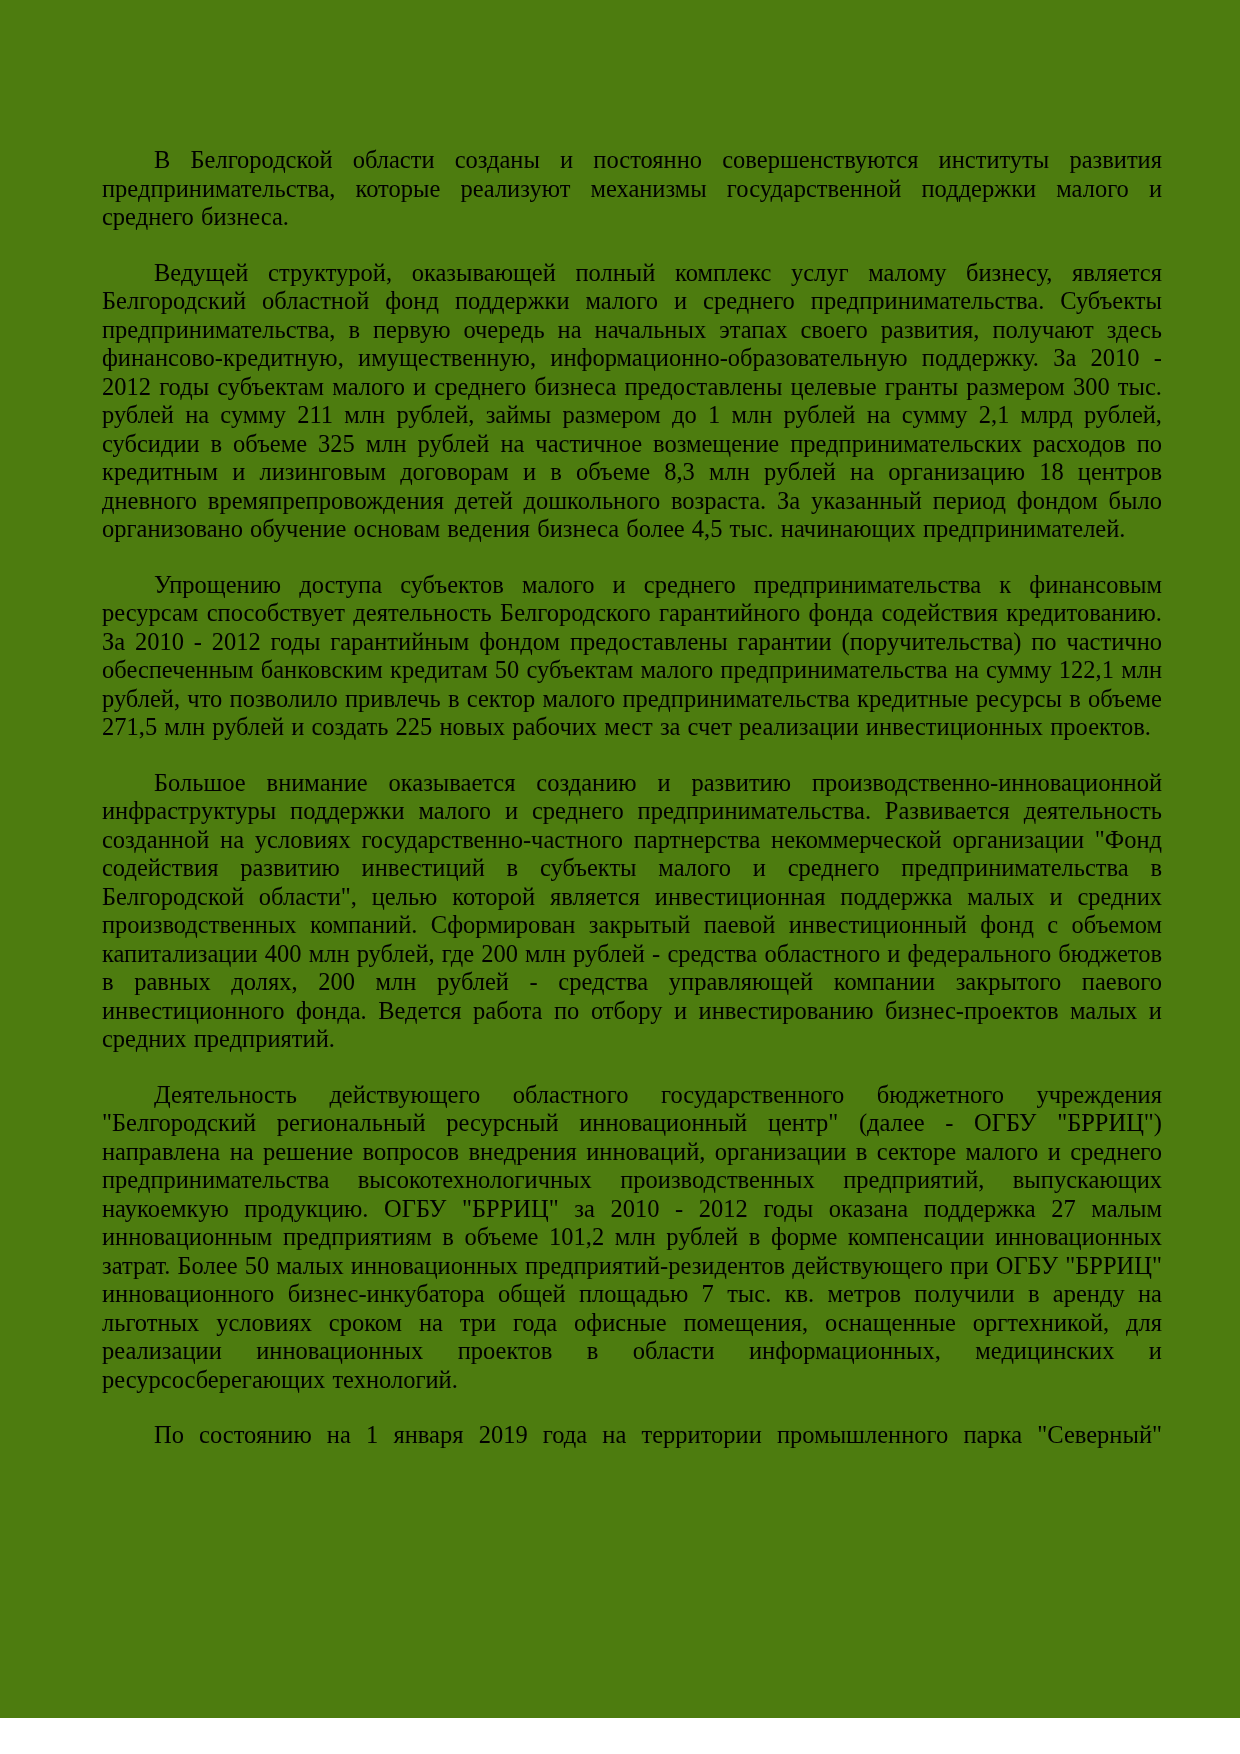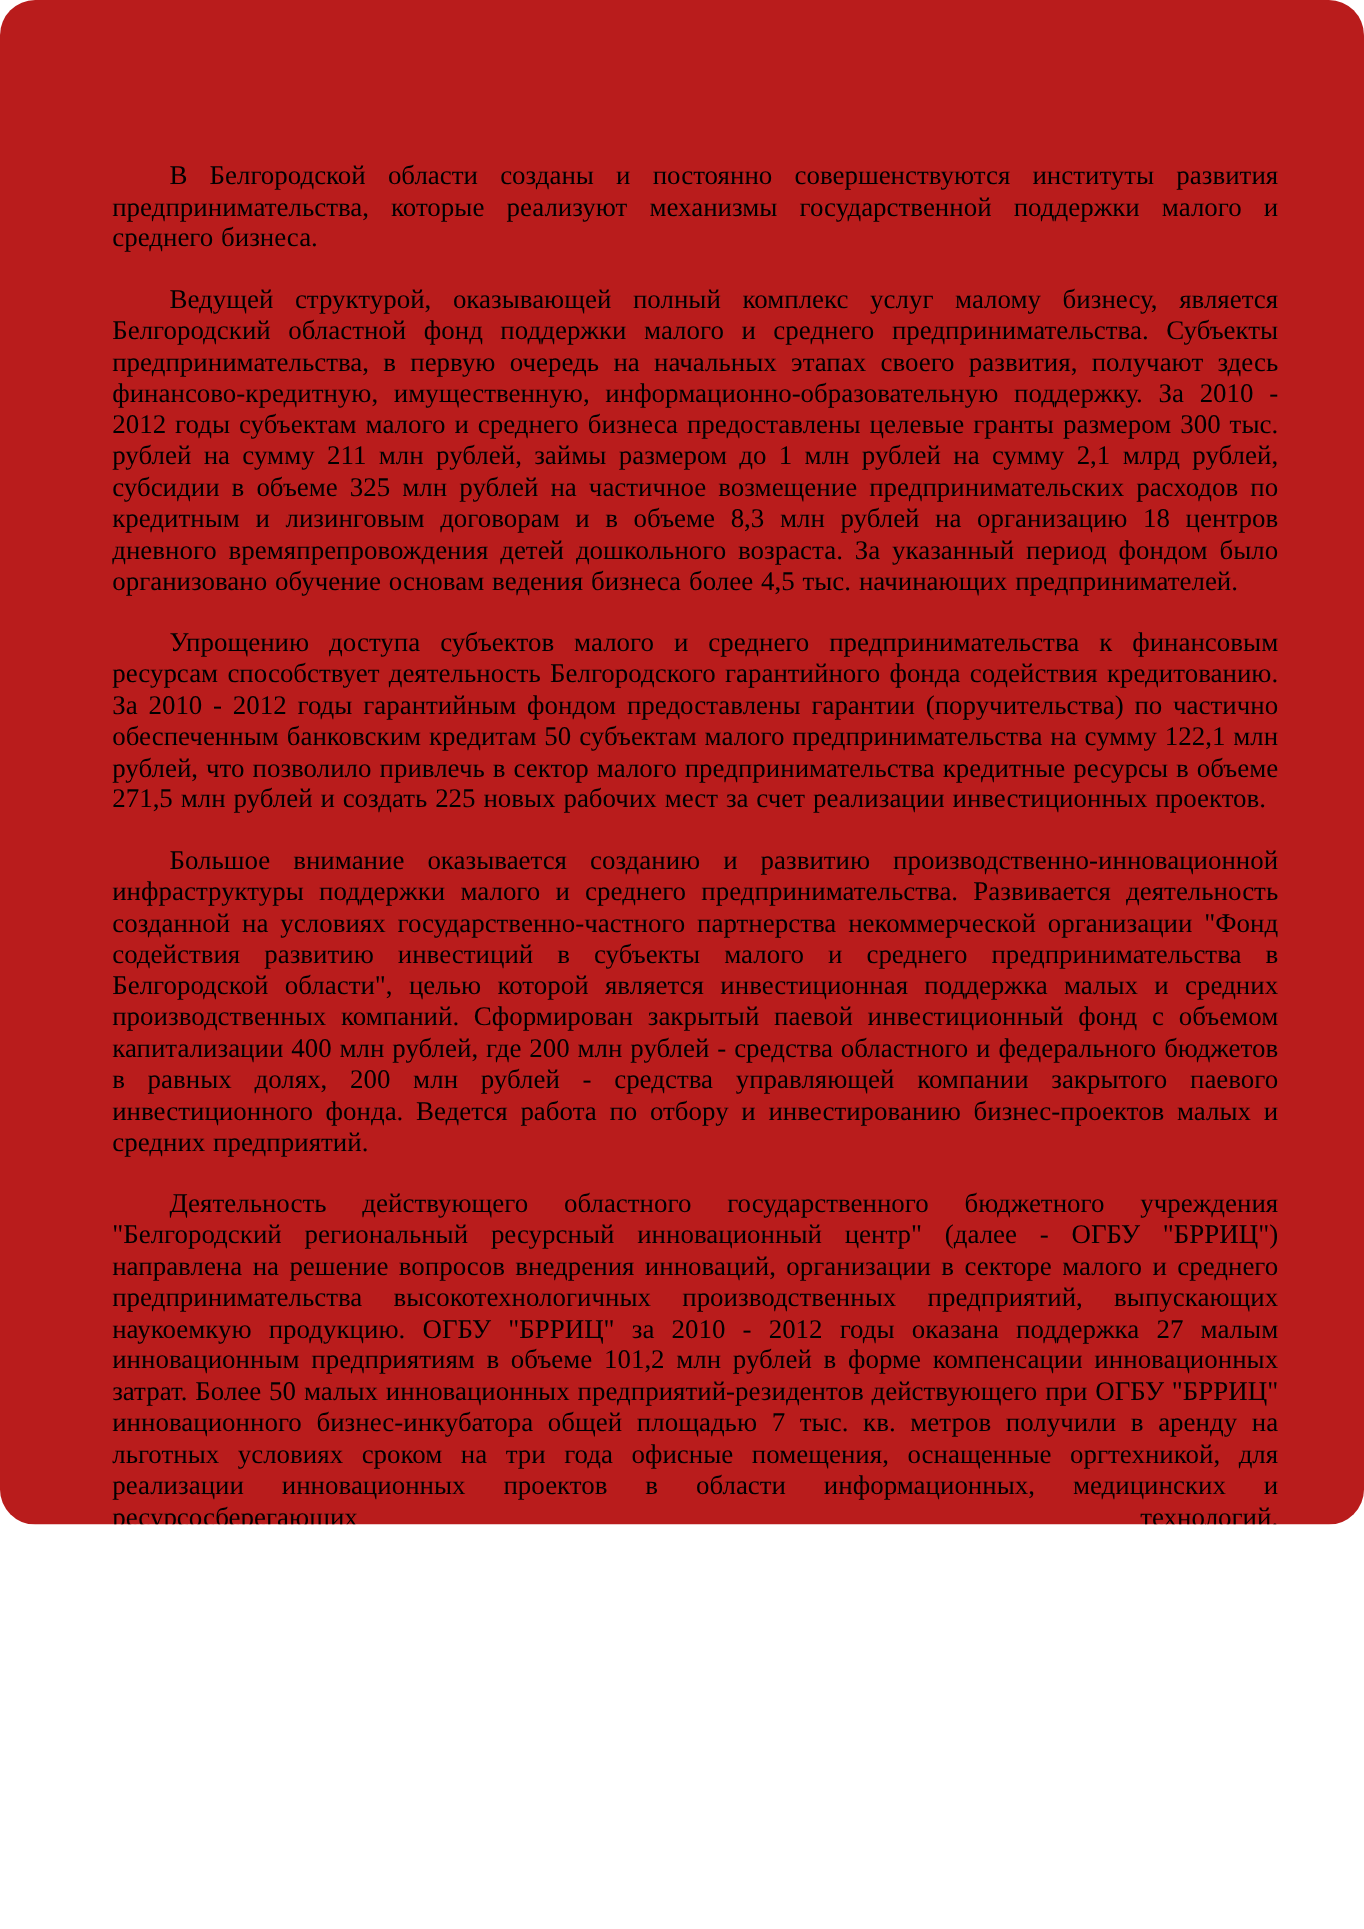--- a/index.html
+++ b/index.html
@@ -3,26 +3,25 @@
 <meta charset="utf-8">
 <style>
   html, body {
     margin: 0;
     padding: 0;
     background: #ffffff;
   }
   .page {
     position: relative;
     width: 1240px;
-    height: 1386px;
+    height: 1718px;
     margin: 0 auto;
-    background: #b91c1c;
+    background: #4d7c0f;
     overflow: hidden;
     box-sizing: border-box;
-    border-radius: 32px;
   }
   .doc-body {
     box-sizing: border-box;
     width: 100%;
     height: 100%;
     padding: 146px 78px 0 102px;
     font-family: "Liberation Serif", "DejaVu Serif", serif;
     font-size: 24.5px;
     line-height: 28.5px;
     color: #000000;
@@ -41,14 +40,15 @@
 </head>
 <body>
 
 <div class="page">
   <div class="doc-body">
       <p>В Белгородской области созданы и постоянно совершенствуются институты развития предпринимательства, которые реализуют механизмы государственной поддержки малого и среднего бизнеса.</p>
       <p>Ведущей структурой, оказывающей полный комплекс услуг малому бизнесу, является Белгородский областной фонд поддержки малого и среднего предпринимательства. Субъекты предпринимательства, в первую очередь на начальных этапах своего развития, получают здесь финансово-кредитную, имущественную, информационно-образовательную поддержку. За 2010 - 2012 годы субъектам малого и среднего бизнеса предоставлены целевые гранты размером 300 тыс. рублей на сумму 211 млн рублей, займы размером до 1 млн рублей на сумму 2,1 млрд рублей, субсидии в объеме 325 млн рублей на частичное возмещение предпринимательских расходов по кредитным и лизинговым договорам и в объеме 8,3 млн рублей на организацию 18 центров дневного времяпрепровождения детей дошкольного возраста. За указанный период фондом было организовано обучение основам ведения бизнеса более 4,5 тыс. начинающих предпринимателей.</p>
       <p>Упрощению доступа субъектов малого и среднего предпринимательства к финансовым ресурсам способствует деятельность Белгородского гарантийного фонда содействия кредитованию. За 2010 - 2012 годы гарантийным фондом предоставлены гарантии (поручительства) по частично обеспеченным банковским кредитам 50 субъектам малого предпринимательства на сумму 122,1 млн рублей, что позволило привлечь в сектор малого предпринимательства кредитные ресурсы в объеме 271,5 млн рублей и создать 225 новых рабочих мест за счет реализации инвестиционных проектов.</p>
       <p>Большое внимание оказывается созданию и развитию производственно-инновационной инфраструктуры поддержки малого и среднего предпринимательства. Развивается деятельность созданной на условиях государственно-частного партнерства некоммерческой организации "Фонд содействия развитию инвестиций в субъекты малого и среднего предпринимательства в Белгородской области", целью которой является инвестиционная поддержка малых и средних производственных компаний. Сформирован закрытый паевой инвестиционный фонд с объемом капитализации 400 млн рублей, где 200 млн рублей - средства областного и федерального бюджетов в равных долях, 200 млн рублей - средства управляющей компании закрытого паевого инвестиционного фонда. Ведется работа по отбору и инвестированию бизнес-проектов малых и средних предприятий.</p>
       <p>Деятельность действующего областного государственного бюджетного учреждения "Белгородский региональный ресурсный инновационный центр" (далее - ОГБУ "БРРИЦ") направлена на решение вопросов внедрения инноваций, организации в секторе малого и среднего предпринимательства высокотехнологичных производственных предприятий, выпускающих наукоемкую продукцию. ОГБУ "БРРИЦ" за 2010 - 2012 годы оказана поддержка 27 малым инновационным предприятиям в объеме 101,2 млн рублей в форме компенсации инновационных затрат. Более 50 малых инновационных предприятий-резидентов действующего при ОГБУ "БРРИЦ" инновационного бизнес-инкубатора общей площадью 7 тыс. кв. метров получили в аренду на льготных условиях сроком на три года офисные помещения, оснащенные оргтехникой, для реализации инновационных проектов в области информационных, медицинских и ресурсосберегающих технологий.</p>
+      <p>По состоянию на 1 января 2019 года на территории промышленного парка "Северный"</p>
     </div>
 </div>
 
 </body></html>

